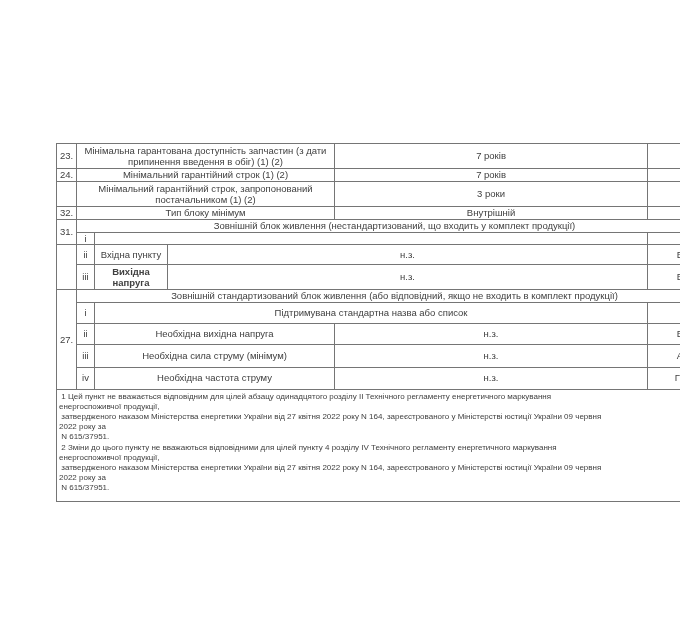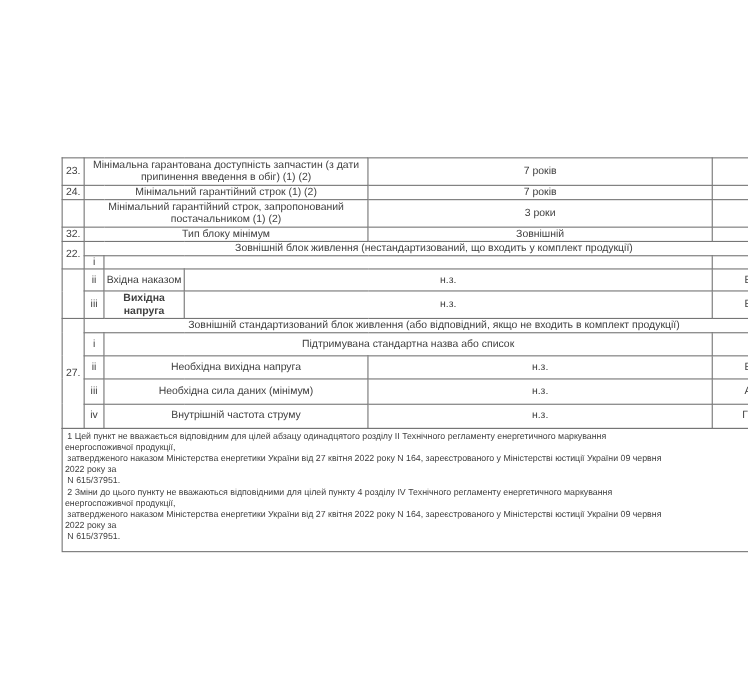--- a/index.html
+++ b/index.html
@@ -60,39 +60,39 @@
     <tr style="height:25px">
       <td class="num"></td>
       <td colspan="3">Мінімальний гарантійний строк, запропонований постачальником (1) (2)</td>
       <td>3 роки</td>
       <td class="unit"></td>
     </tr>
 
     <tr style="height:13px">
       <td class="num">32.</td>
       <td colspan="3">Тип блоку мінімум</td>
-      <td>Зовнішній</td>
+      <td>Внутрішній</td>
       <td class="unit"></td>
     </tr>
 
     <tr style="height:12px">
-      <td class="num" rowspan="2">22.</td>
+      <td class="num" rowspan="2">31.</td>
       <td colspan="5">Зовнішній блок живлення (нестандартизований, що входить у комплект продукції)</td>
     </tr>
 
     <tr style="height:11px">
       <td class="idx">i</td>
       <td colspan="3"></td>
       <td class="unit"></td>
     </tr>
 
     <tr style="height:20px">
       <td class="num" rowspan="2"></td>
       <td class="idx">ii</td>
-      <td>Вхідна наказом</td>
+      <td>Вхідна пункту</td>
       <td colspan="2">н.з.</td>
       <td class="unit">В</td>
     </tr>
 
     <tr style="height:25px">
       <td class="idx">iii</td>
       <td class="pre">Вихідна
 напруга</td>
       <td colspan="2">н.з.</td>
       <td class="unit">В</td>
@@ -111,28 +111,28 @@
 
     <tr style="height:21px">
       <td class="idx">ii</td>
       <td colspan="2">Необхідна вихідна напруга</td>
       <td>н.з.</td>
       <td class="unit">В</td>
     </tr>
 
     <tr style="height:23px">
       <td class="idx">iii</td>
-      <td colspan="2">Необхідна сила даних (мінімум)</td>
+      <td colspan="2">Необхідна сила струму (мінімум)</td>
       <td>н.з.</td>
       <td class="unit">А</td>
     </tr>
 
     <tr style="height:22px">
       <td class="idx">iv</td>
-      <td colspan="2">Внутрішній частота струму</td>
+      <td colspan="2">Необхідна частота струму</td>
       <td>н.з.</td>
       <td class="unit">Гц</td>
     </tr>
   </tbody>
     </table>
 
   <div class="footnotes">
     <div class="fline"> 1 Цей пункт не вважається відповідним для цілей абзацу одинадцятого розділу II Технічного регламенту енергетичного маркування</div>
     <div class="fline">енергоспоживчої продукції,</div>
     <div class="fline"> затвердженого наказом Міністерства енергетики України від 27 квітня 2022 року N 164, зареєстрованого у Міністерстві юстиції України 09 червня</div>

